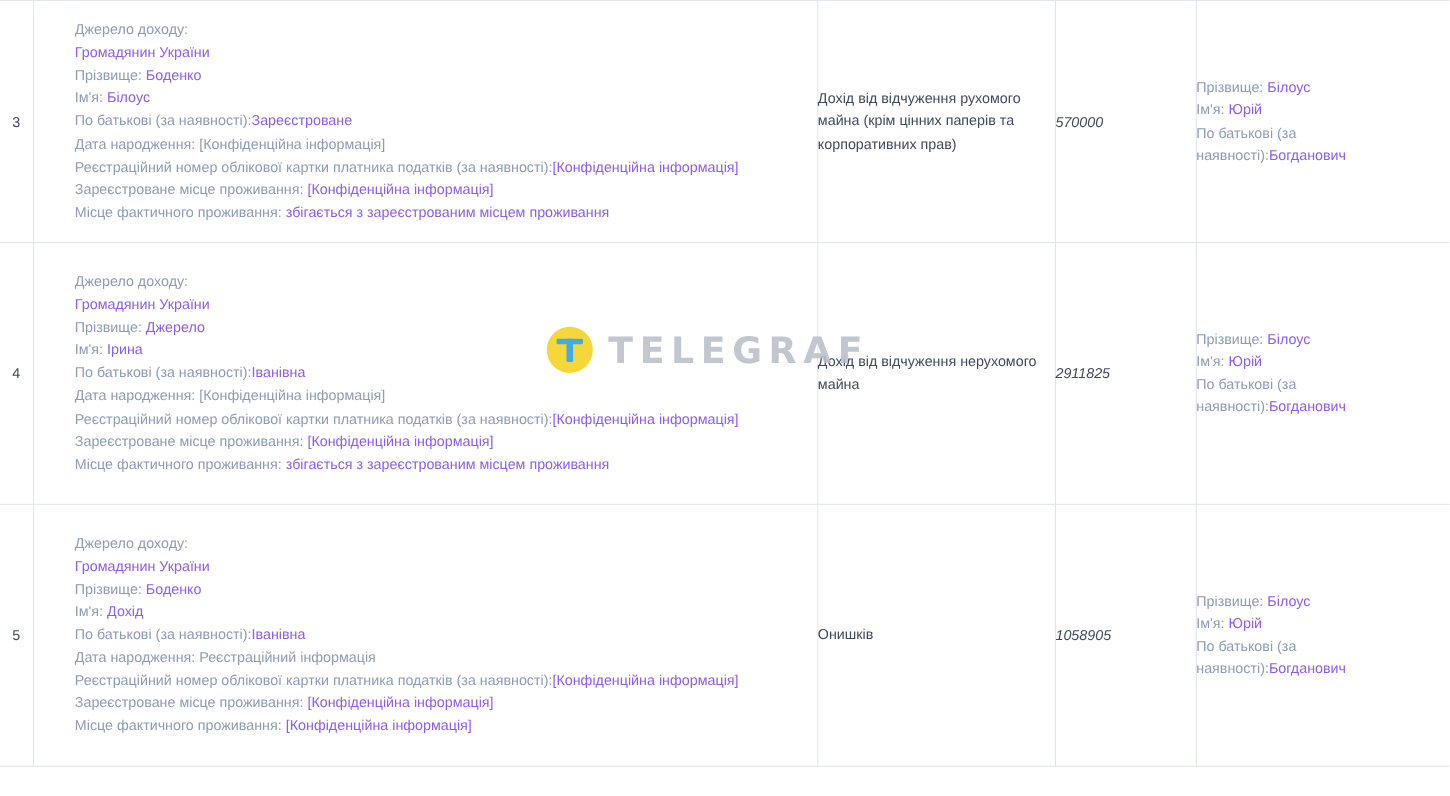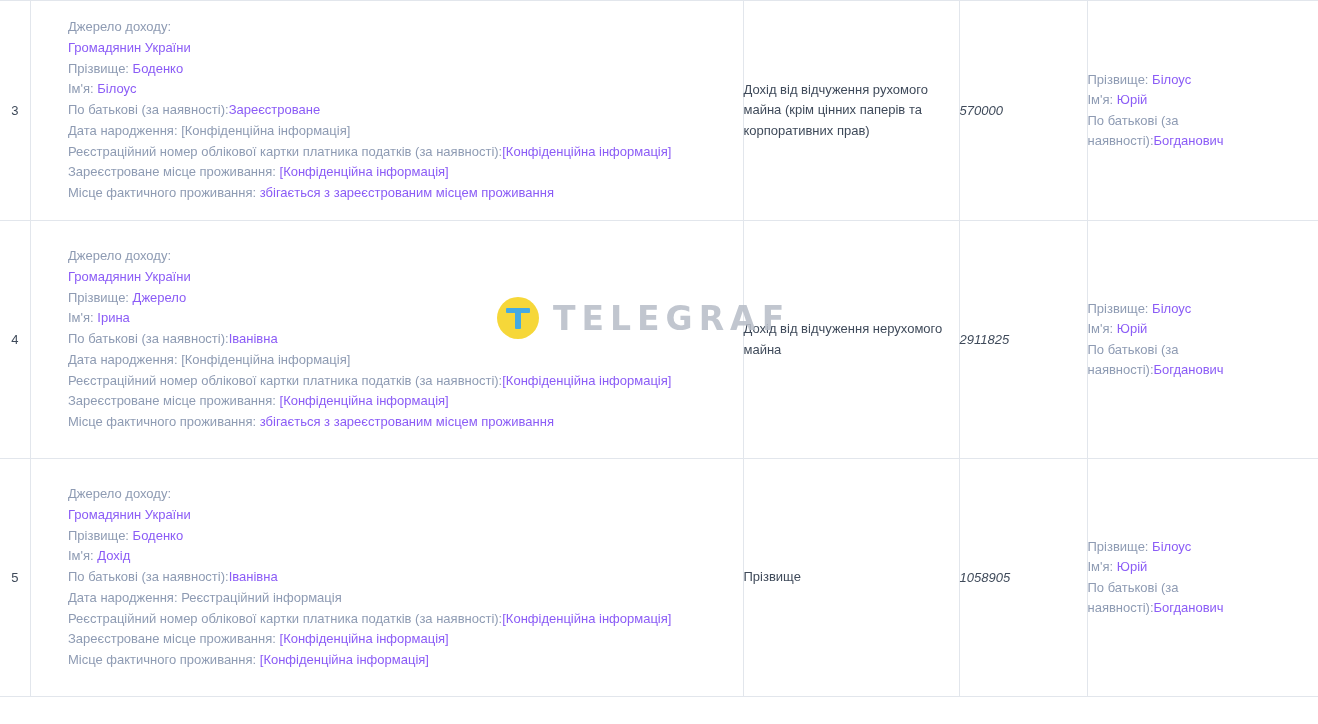--- a/index.html
+++ b/index.html
@@ -211,21 +211,21 @@
           <div class="line"><span class="val">Громадянин України</span></div>
           <div class="line"><span class="lbl">Прізвище:</span> <span class="val">Боденко</span></div>
           <div class="line"><span class="lbl">Ім'я:</span> <span class="val">Дохід</span></div>
           <div class="line"><span class="lbl">По батькові (за наявності):</span><span class="val">Іванівна</span></div>
           <div class="line"><span class="lbl">Дата народження:</span> <span class="lbl">Реєстраційний інформація</span></div>
           <div class="line"><span class="lbl">Реєстраційний номер облікової картки платника податків (за наявності):</span><span class="val">[Конфіденційна інформація]</span></div>
           <div class="line"><span class="lbl">Зареєстроване місце проживання:</span> <span class="val">[Конфіденційна інформація]</span></div>
           <div class="line"><span class="lbl">Місце фактичного проживання:</span> <span class="val">[Конфіденційна інформація]</span></div>
         </td>
         <td class="type">
-          <span>Прізвище</span>
+          <span>Онишків</span>
         </td>
         <td class="amount">
           <span>1058905</span>
         </td>
         <td class="owner">
           <div class="owner-line"><span class="lbl">Прізвище:</span> <span class="val">Білоус</span></div>
           <div class="owner-line"><span class="lbl">Ім'я:</span> <span class="val">Юрій</span></div>
           <div class="owner-line"><span class="lbl">По батькові (за</span><br><span class="lbl">наявності):</span><span class="val">Богданович</span></div>
         </td>
       </tr>

